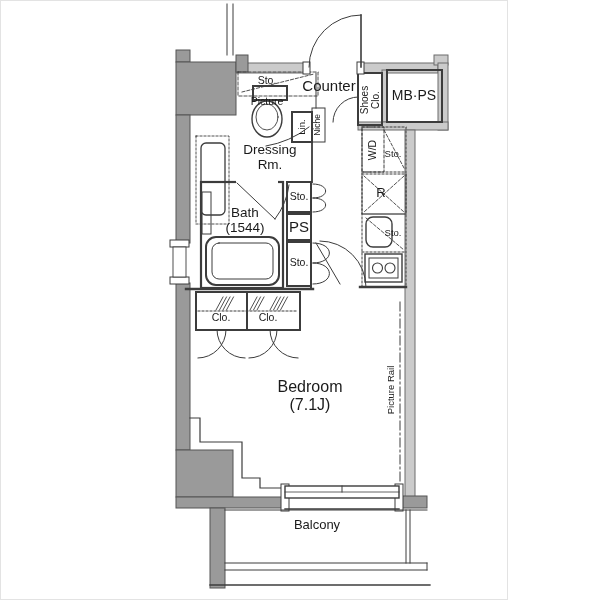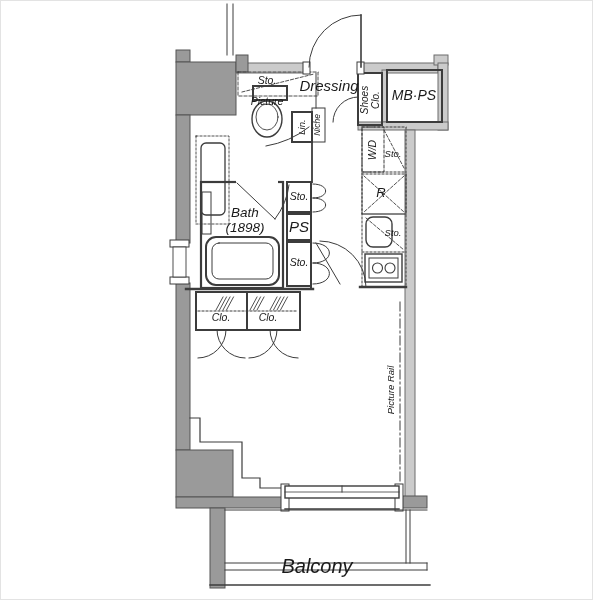--- a/index.html
+++ b/index.html
@@ -1,20 +1,19 @@
 <!DOCTYPE html>
 <html style="--wall-dark: #9a9a9a; --wall-light: #cbcbcb; --line: #3c3c3c; --text: #1a1a1a; --background: #ffffff;"><head>
 <meta charset="utf-8">
 <style>
   html,body{margin:0;padding:0;background:#fff;}
   .stage{
-    position:relative;width:593px;height:600px;background:var(--background,#fff);
+    position:relative;width:508px;height:600px;background:var(--background,#fff);
     font-family:"Liberation Sans",sans-serif;overflow:hidden;
     box-shadow:inset 0 0 0 1px #e3e3e3;
-    font-style:italic;
   }
   .stage svg{position:absolute;left:0;top:0;}
   .wl{fill:var(--wall-light,#cbcbcb);stroke:#6d6d6d;stroke-width:1;}
   .wd{fill:var(--wall-dark,#9a9a9a);stroke:#545454;stroke-width:1;}
   .ln{stroke:var(--line,#3c3c3c);fill:none;stroke-linecap:square;}
   .wh{fill:#ffffff;}
   .lbl{
     position:absolute;transform:translate(-50%,-50%);
     color:var(--text,#1a1a1a);white-space:pre-line;text-align:center;
     line-height:1.12;letter-spacing:0;
@@ -147,32 +146,36 @@
     <path class="ln" d="M406,510 V563 M410,510 V563" stroke-width="1"></path>
     <path class="ln" d="M225,563 H427 M225,570 H427 M427,563 V570" stroke-width="1"></path>
     <path class="ln" d="M210,585 H430" stroke-width="1.3"></path>
   </g>
 
   <path class="ln" d="M400,302 V483" stroke-width="1" stroke-dasharray="9 3 2 3"></path>
 </svg>
 
   <span class="lbl" style="left:267px;top:81px;font-size:10.5px">Sto.</span>
   <span class="lbl" style="left:267px;top:102px;font-size:10.5px">Picture</span>
-  <span class="lbl" style="left:329px;top:86px;font-size:15px">Dressing</span>
+  <span class="lbl" style="left:329px;top:86px;font-size:15px">Counter</span>
   <span class="lbl v" style="left:318px;top:125px;font-size:8.5px">Niche</span>
   <span class="lbl v" style="left:302px;top:127px;font-size:9.5px">Lin.</span>
   <span class="lbl v" style="left:370px;top:100px;font-size:10px">Shoes
 Clo.</span>
   <span class="lbl" style="left:414px;top:96px;font-size:14px">MB·PS</span>
+  <span class="lbl" style="left:270px;top:157px;font-size:13.5px">Dressing
+Rm.</span>
   <span class="lbl v" style="left:373px;top:150px;font-size:10.5px">W/D</span>
   <span class="lbl" style="left:393px;top:154px;font-size:9.5px">Sto.</span>
   <span class="lbl" style="left:381px;top:193px;font-size:13px">R</span>
   <span class="lbl" style="left:393px;top:233px;font-size:9.5px">Sto.</span>
   <span class="lbl" style="left:245px;top:220px;font-size:13.5px">Bath
-(1898)</span>
+(1544)</span>
   <span class="lbl" style="left:299px;top:197px;font-size:10.5px">Sto.</span>
   <span class="lbl" style="left:299px;top:227px;font-size:15px">PS</span>
   <span class="lbl" style="left:299px;top:263px;font-size:10.5px">Sto.</span>
   <span class="lbl" style="left:221px;top:318px;font-size:10.5px">Clo.</span>
   <span class="lbl" style="left:268px;top:318px;font-size:10.5px">Clo.</span>
+  <span class="lbl" style="left:310px;top:396px;font-size:16px">Bedroom
+(7.1J)</span>
   <span class="lbl v" style="left:391px;top:390px;font-size:9.5px">Picture Rail</span>
-  <span class="lbl" style="left:317px;top:566px;font-size:20px">Balcony</span>
+  <span class="lbl" style="left:317px;top:525px;font-size:13px">Balcony</span>
 </div>
 
 </body></html>

